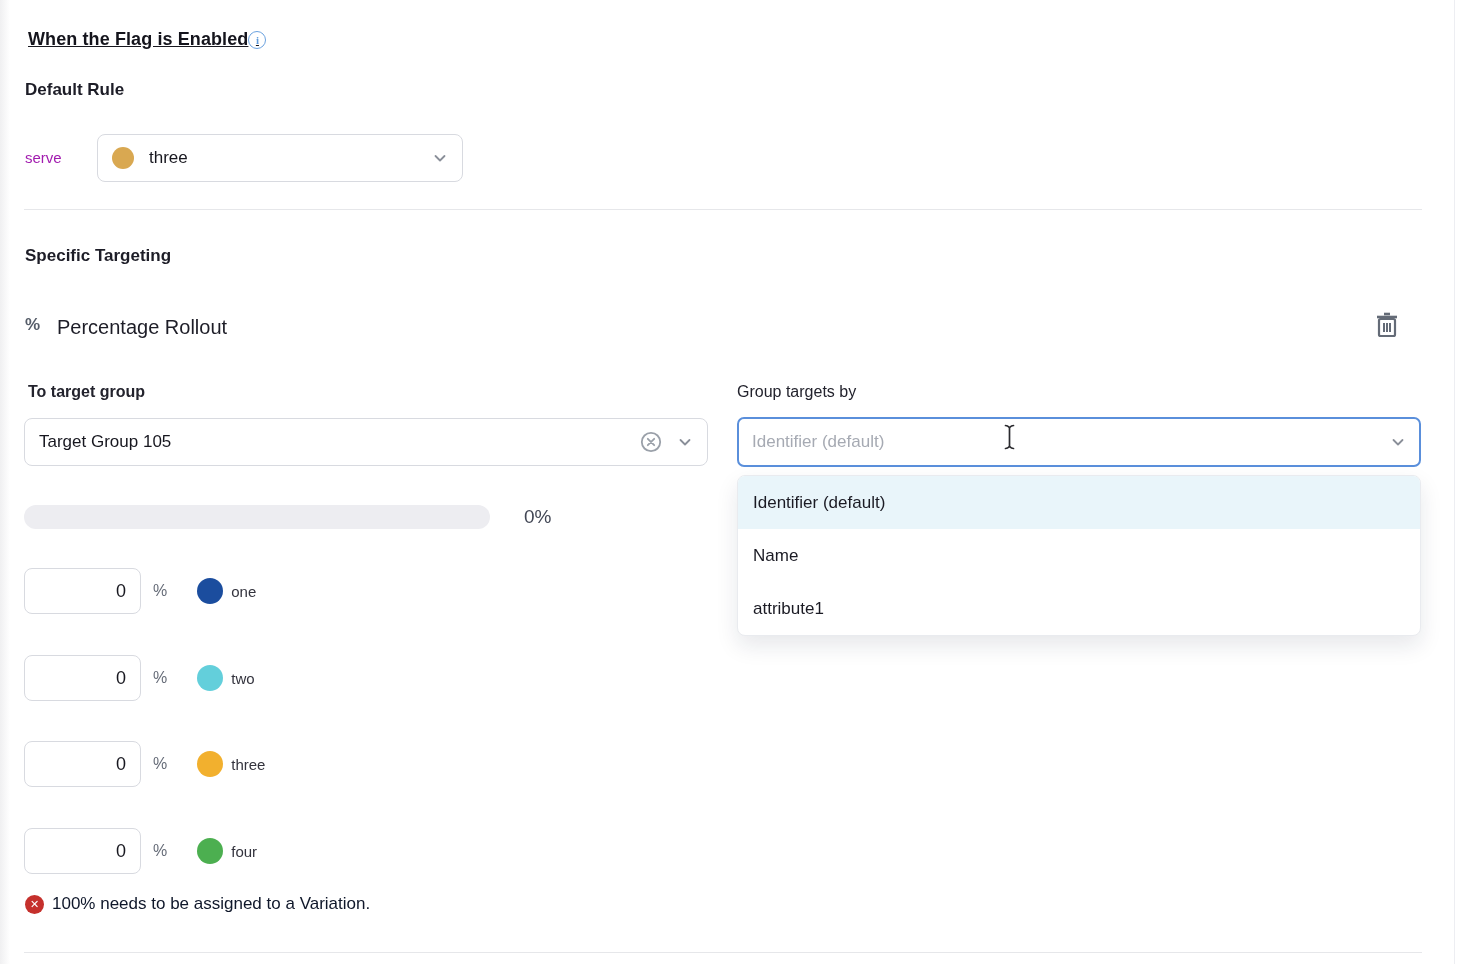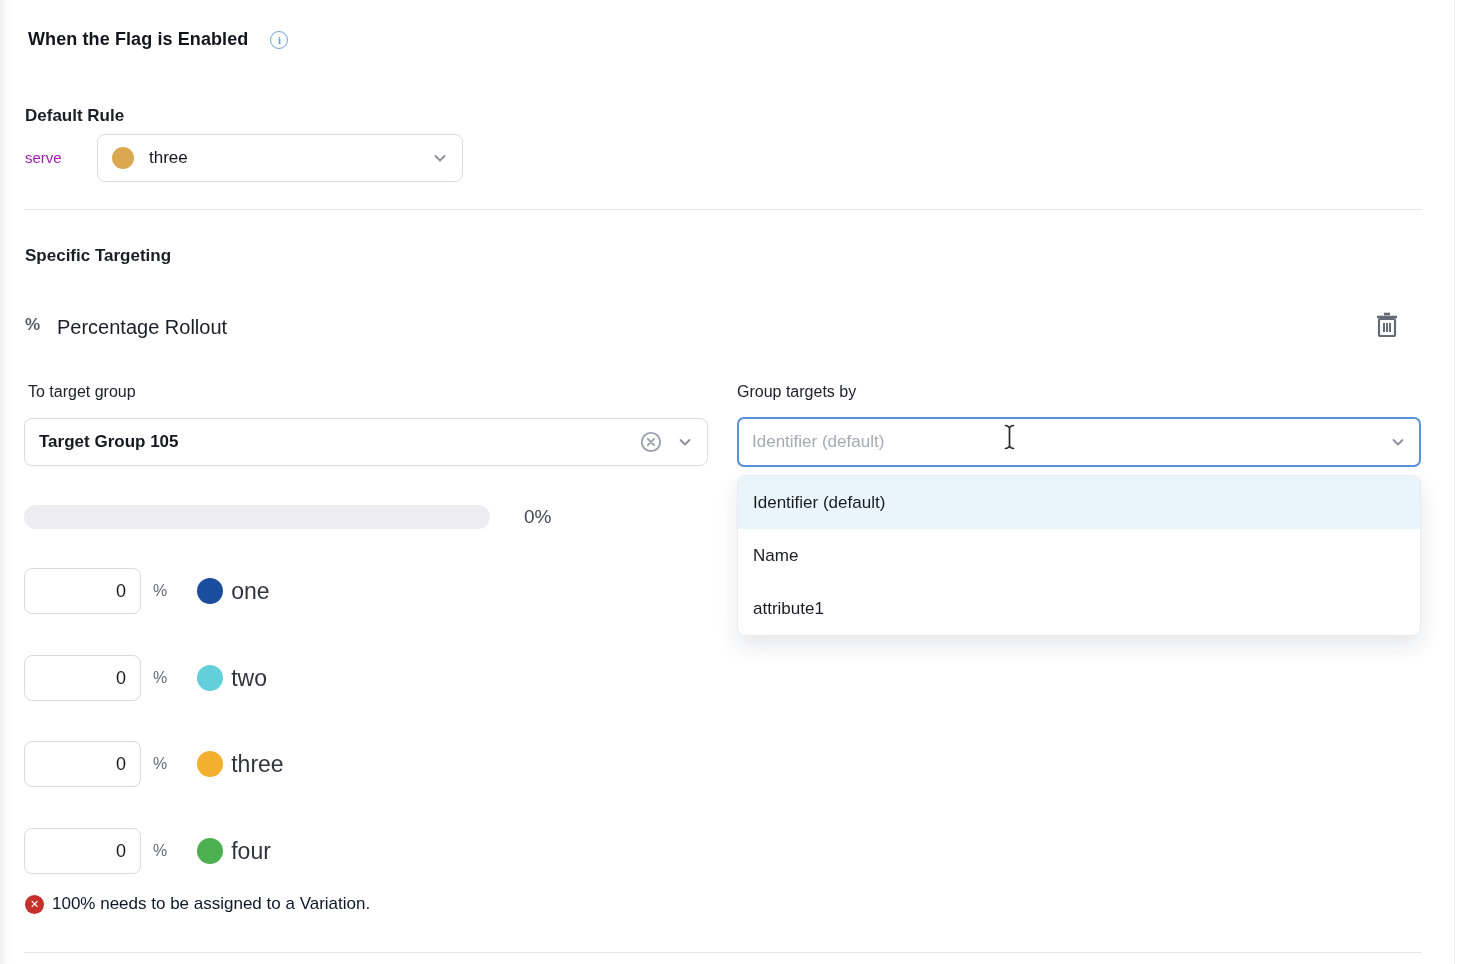--- a/index.html
+++ b/index.html
@@ -5,28 +5,28 @@
   * { margin:0; padding:0; box-sizing:border-box; }
   html,body { background:#ffffff; }
   body { font-family:"Liberation Sans","DejaVu Sans",sans-serif; color:#17171f; }
 
   .stage { position:relative; width:1470px; height:964px; background:#fff; overflow:hidden; }
 
   .edge-left { position:absolute; left:0; top:0; width:10px; height:964px;
     background:linear-gradient(to right, rgba(40,40,60,0.07), rgba(40,40,60,0)); }
   .edge-right { position:absolute; left:1454px; top:0; width:1px; height:964px; background:#edeef2; }
 
-  .title-row { position:absolute; left:28px; top:29px; display:flex; align-items:center; gap:22px; }
+  .title-row { position:absolute; left:28px; top:29px; display:flex; align-items:center; gap:0;text-decoration:underline; }
   .page-title { font-size:18px; font-weight:700; color:#14141c; letter-spacing:.1px; }
   .info-icon { width:18px; height:18px; border-radius:50%; border:1.6px solid #6BA2DF;
     color:#5F9BDC; font-size:11px; font-weight:700; display:flex; align-items:center; justify-content:center;
     font-family:"Liberation Serif","DejaVu Serif",serif; }
 
   .section-heading { position:absolute; font-size:17px; font-weight:700; color:#1d1d27; }
-  .h-default-rule { left:25px; top:106px; }
+  .h-default-rule { left:25px; top:80px; }
   .h-specific     { left:25px; top:246px; }
 
   .serve-label { position:absolute; left:25px; top:134px; height:48px; line-height:48px;
     font-size:15px; color:#a21caf; }
 
   .select-box { position:absolute; background:#fff; border:1px solid #d8dae0; border-radius:8px;
     display:flex; align-items:center; cursor:pointer; }
   .serve-select { left:97px; top:134px; width:366px; height:48px; padding:0 14px; }
   .variation-dot { width:22px; height:22px; border-radius:50%; flex:0 0 auto; }
   .serve-select .sel-text { margin-left:15px; font-size:17px; color:#17171f; }
@@ -37,25 +37,25 @@
   .divider { position:absolute; left:24px; width:1398px; height:1px; background:#e6e7ea; }
   .div-top { top:209px; }
   .div-bottom { top:952px; }
 
   .rollout-pct-icon { position:absolute; left:25px; top:315px; font-size:17px; font-weight:700; color:#565d69; }
   .rollout-title { position:absolute; left:57px; top:316px; font-size:20px; font-weight:500; color:#1d1d27; }
   .trash-btn { position:absolute; left:1372px; top:310px; width:30px; height:30px; border:none; background:transparent;
     display:flex; align-items:center; justify-content:center; cursor:pointer; padding:0; }
 
   .field-label { position:absolute; top:383px; font-size:16px; color:#23232d; }
-  .lbl-target { left:28px; }
+  .lbl-target { left:28px;font-weight:bold; }
   .lbl-bucket { left:737px; }
 
   .target-select { left:24px; top:418px; width:684px; height:48px; padding:0 14px; }
-  .target-select .sel-text { font-size:17px; color:#17171f;font-weight:bold; }
+  .target-select .sel-text { font-size:17px; color:#17171f; }
   .icon-btn { border:none; background:transparent; padding:0; cursor:pointer; display:flex; align-items:center; }
   .clear-btn { margin-right:14px; }
 
   .bucket-select { left:737px; top:417px; width:684px; height:50px; padding:0 13px;
     border:2px solid #5A8FDB; border-radius:7px; }
   .bucket-select .placeholder { font-size:17px; color:#A6AAB3; }
 
   .ibeam-cursor { position:absolute; left:1003px; top:424px; }
 
   .dropdown-panel { position:absolute; left:737px; top:475px; width:684px; background:#fff;
@@ -69,21 +69,21 @@
   .progress-label { position:absolute; left:524px; top:505px; height:24px; line-height:24px;
     font-size:19px; color:#434856; }
 
   .var-row { position:absolute; left:24px; height:46px; display:flex; align-items:center; }
   .row-0 { top:568px; } .row-1 { top:655px; } .row-2 { top:741px; } .row-3 { top:828px; }
   .pct-input { width:117px; height:46px; border:1px solid #d8dae0; border-radius:8px;
     text-align:right; padding:0 14px; font-size:18px; color:#17171f; background:#fff;
     font-family:"Liberation Sans","DejaVu Sans",sans-serif; }
   .pct-sign { margin-left:12px; font-size:16px; color:#666c78; }
   .var-row .variation-dot { width:26px; height:26px; margin-left:30px; }
-  .var-name { margin-left:8px; font-size:23px; color:#33333d; }
+  .var-name { margin-left:8px; font-size:15px; color:#33333d; }
 
   .error-row { position:absolute; left:25px; top:894px; display:flex; align-items:center; gap:8px; }
   .error-icon { width:19px; height:19px; border-radius:50%; background:#C5302C; color:#fff;
     display:flex; align-items:center; justify-content:center; font-size:11px; font-weight:700; flex:0 0 auto; }
   .error-text { font-size:17px; color:#0f172a; }
 </style>
 </head>
 <body>
 
 <div class="stage">

